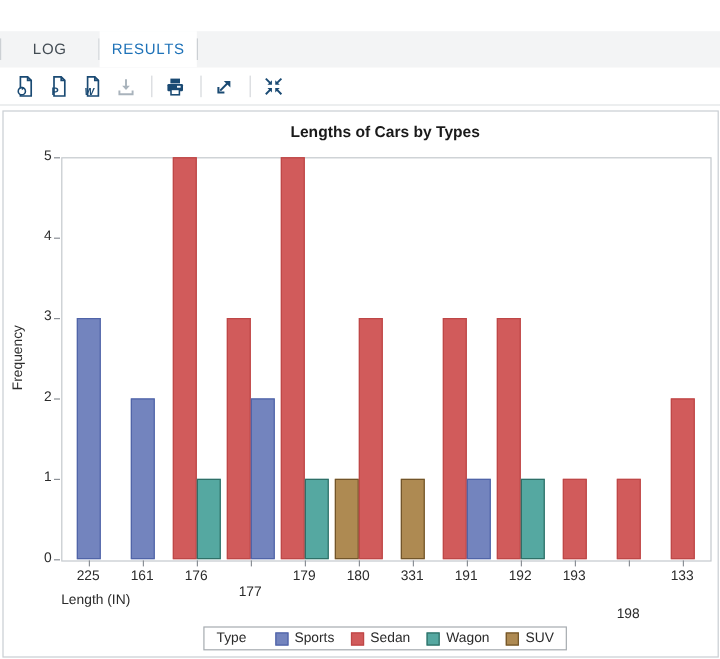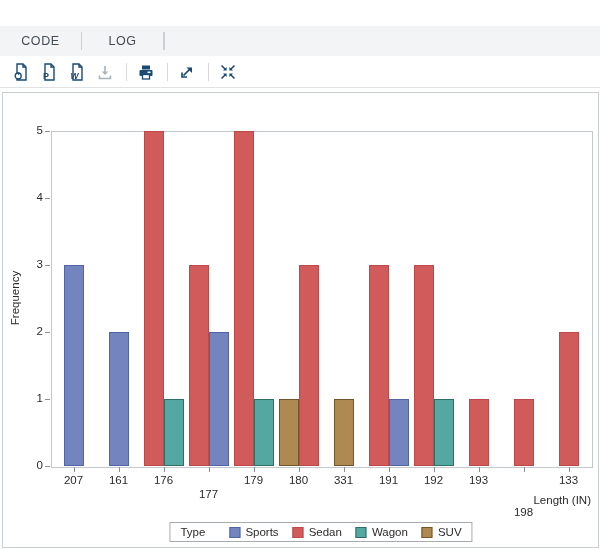--- a/index.html
+++ b/index.html
@@ -30,21 +30,21 @@
   .tsep{width:1px;height:18px;background:#d5d8db;margin:0 6px;}
   .tbtn svg{display:block;}
 
   
   .graph-box{position:absolute;left:2px;top:92px;width:595px;height:454px;background:#fff;
              border:1px solid #c9ced3;}
   .chart-title{position:absolute;left:48px;top:9px;width:540px;text-align:center;
                font-size:13px;font-weight:bold;color:#1a1a1a;}
   .y-axis-title{position:absolute;left:12px;top:205px;font-size:11.5px;color:#2b2b2b;
                 transform:translate(-50%,-50%) rotate(-90deg);white-space:nowrap;}
-  .x-axis-title{position:absolute;left:48px;top:401px;width:540px;text-align:right;
+  .x-axis-title{position:absolute;left:48px;top:401px;width:540px;text-align:left;
                 font-size:11.5px;color:#2b2b2b;}
   .plot-wall{position:absolute;left:48px;top:38px;width:540px;height:335px;
              border:1px solid #c4c9cd;background:#fff;}
   .ytick-label{position:absolute;width:24px;text-align:right;font-size:11.5px;color:#2b2b2b;}
   .tickmark-y{position:absolute;width:5px;height:1px;background:#8b9096;}
   .tickmark-x{position:absolute;width:1px;height:5px;background:#8b9096;}
   .xtick-label{position:absolute;width:40px;text-align:center;font-size:11.5px;color:#2b2b2b;}
   .bar{position:absolute;box-sizing:border-box;border:1px solid;}
 
   .legend{position:absolute;left:318px;top:429px;transform:translateX(-50%);
@@ -55,24 +55,24 @@
   .legend-swatch{width:11px;height:11px;box-sizing:border-box;border:1px solid;display:inline-block;}
   .legend-text{font-size:11.5px;color:#2b2b2b;}
 </style>
 </head>
 <body>
 
 <div class="app">
 
 
   <div class="subtabs">
-    <div class="subtab">CODE</div>
     <div class="vsep"></div>
     <div class="subtab">LOG</div>
     <div class="vsep"></div>
+    <div class="subtab active">RESULTS</div>
     <div class="vsep"></div>
   </div>
 
   <div class="toolbar">
     <div class="tbtn">
       <svg width="20" height="20" viewBox="0 0 20 20">
         <path d="M6 2 h6 l3 3 v13 H6 z" fill="none" stroke="#1A4A73" stroke-width="1.4"></path>
         <path d="M12 2 v3 h3" fill="none" stroke="#1A4A73" stroke-width="1.4"></path>
         <circle cx="7.2" cy="14" r="3" fill="#fff" stroke="#1A4A73" stroke-width="1.3"></circle>
         <polygon points="7.2,10 9.4,11.6 7.2,13.2" fill="#1A4A73"></polygon>
@@ -129,20 +129,21 @@
           <polygon points="8.6,8.6 8.6,4.9 4.9,8.6"></polygon>
           <polygon points="11.4,8.6 11.4,4.9 15.1,8.6"></polygon>
           <polygon points="8.6,11.4 8.6,15.1 4.9,11.4"></polygon>
           <polygon points="11.4,11.4 11.4,15.1 15.1,11.4"></polygon>
         </g>
       </svg>
     </div>
   </div>
 
   <div class="graph-box" id="chart">
+    <div class="chart-title">Lengths of Cars by Types</div>
     <div class="y-axis-title">Frequency</div>
     <div class="plot-wall"></div>
     <div class="x-axis-title">Length (IN)</div>
     <div class="legend" id="legend">
       <span class="legend-title">Type</span>
     <span class="legend-item">
           <span class="legend-swatch" style="background: rgb(115, 132, 190); border-color: rgb(80, 100, 168);"></span>
           <span class="legend-text">Sports</span>
         </span>
         <span class="legend-item">
@@ -164,21 +165,21 @@
       <div class="tickmark-y" style="left: 42px; top: 306px;"></div>
       <div class="ytick-label" style="left: 16px; top: 232px;">2</div>
       <div class="tickmark-y" style="left: 42px; top: 239px;"></div>
       <div class="ytick-label" style="left: 16px; top: 165px;">3</div>
       <div class="tickmark-y" style="left: 42px; top: 172px;"></div>
       <div class="ytick-label" style="left: 16px; top: 98px;">4</div>
       <div class="tickmark-y" style="left: 42px; top: 105px;"></div>
       <div class="ytick-label" style="left: 16px; top: 31px;">5</div>
       <div class="tickmark-y" style="left: 42px; top: 38px;"></div>
       <div class="tickmark-x" style="left: 70.5px; top: 374px;"></div>
-      <div class="xtick-label" style="left: 50.5px; top: 381px;">207</div>
+      <div class="xtick-label" style="left: 50.5px; top: 381px;">225</div>
       <div class="bar" style="left: 60.5px; top: 172px; width: 20px; height: 201px; background: rgb(115, 132, 190); border-color: rgb(80, 100, 168);"></div>
       <div class="tickmark-x" style="left: 115.5px; top: 374px;"></div>
       <div class="xtick-label" style="left: 95.5px; top: 381px;">161</div>
       <div class="bar" style="left: 105.5px; top: 239px; width: 20px; height: 134px; background: rgb(115, 132, 190); border-color: rgb(80, 100, 168);"></div>
       <div class="tickmark-x" style="left: 160.5px; top: 374px;"></div>
       <div class="xtick-label" style="left: 140.5px; top: 381px;">176</div>
       <div class="bar" style="left: 140.5px; top: 38px; width: 20px; height: 335px; background: rgb(209, 91, 91); border-color: rgb(190, 71, 71);"></div>
       <div class="bar" style="left: 160.5px; top: 306px; width: 20px; height: 67px; background: rgb(85, 168, 161); border-color: rgb(47, 111, 103);"></div>
       <div class="tickmark-x" style="left: 205.5px; top: 374px;"></div>
       <div class="xtick-label" style="left: 185.5px; top: 395px;">177</div>

